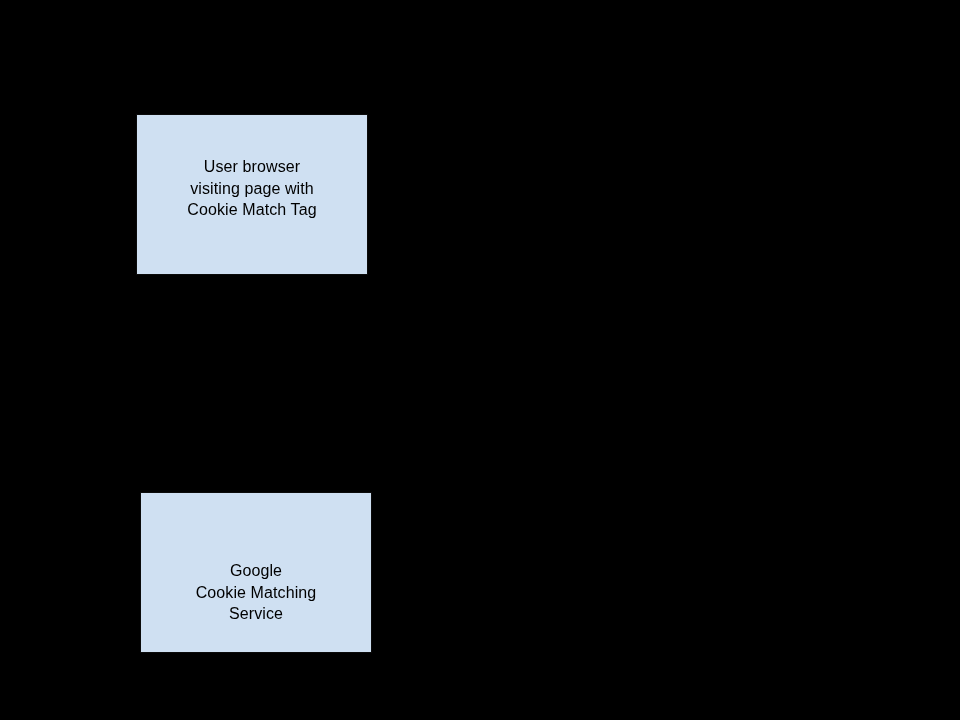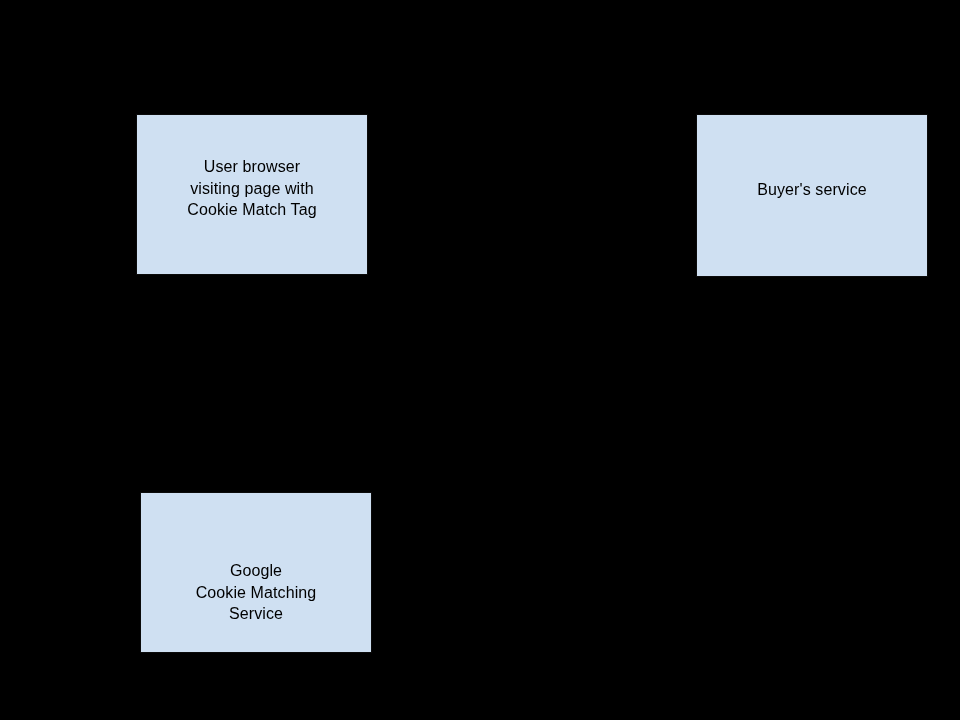--- a/index.html
+++ b/index.html
@@ -77,23 +77,20 @@
 <body>
 
 <div id="canvas">
 
   <div class="node" id="node-user-browser">
     <span class="node-label">User browser
 visiting page with
 Cookie Match Tag</span>
   </div>
 
-  <div class="node" id="node-buyers-service">
-    <span class="node-label">Buyer's service</span>
-  </div>
 
   <div class="node" id="node-google-cookie-matching">
     <span class="node-label">Google
 Cookie Matching
 Service</span>
   </div>
 
 </div>
 
 </body></html>

